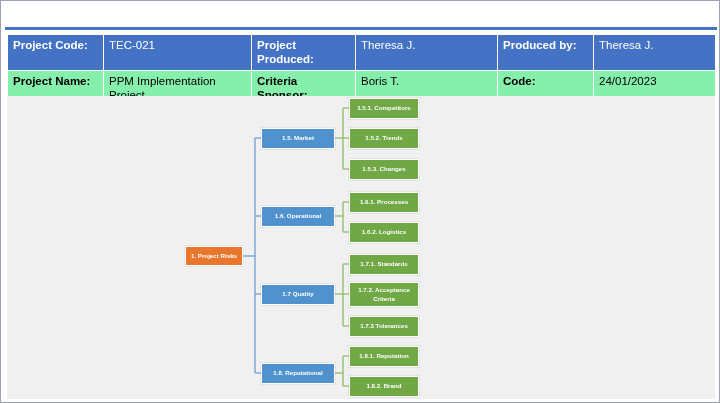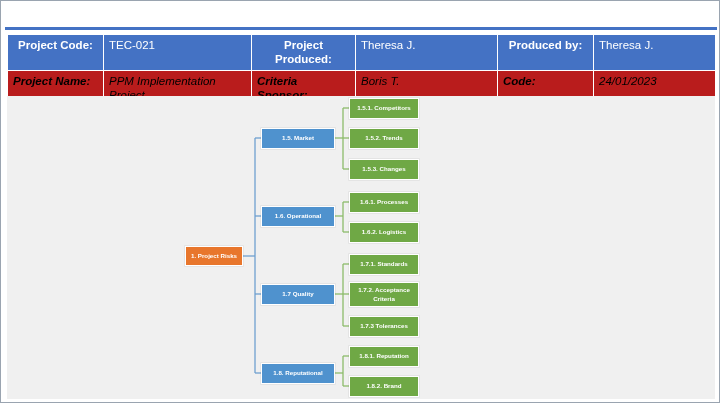--- a/index.html
+++ b/index.html
@@ -49,23 +49,23 @@
     table-layout: fixed;
   }
   .info-table td {
     border: 1px solid #ffffff;
     font-size: 11.5px;
     padding: 3px 5px;
     vertical-align: top;
     line-height: 1.25;
   }
   .row-head td { background: #4472C4; height: 19px; }
-  .row-head td.lbl { color: #ffffff; font-weight: bold; text-align: center; }
+  .row-head td.lbl { color: #ffffff; font-weight: bold; }
   .row-head td.val { color: #ffffff; font-weight: normal; margin-left: 26px; }
-  .row-body td { background: #b91c1c; height: 34px; font-style: italic; }
+  .row-body td { background: #86efac; height: 34px; }
   .row-body td.lbl { color: #000000; font-weight: bold; }
   .row-body td.val { color: #000000; font-weight: normal; }
 
   .c1 { width: 96px; }
   .c2 { width: 148px; }
   .c3 { width: 104px; }
   .c4 { width: 142px; }
   .c5 { width: 96px; }
   .c6 { width: 122px; }
 

